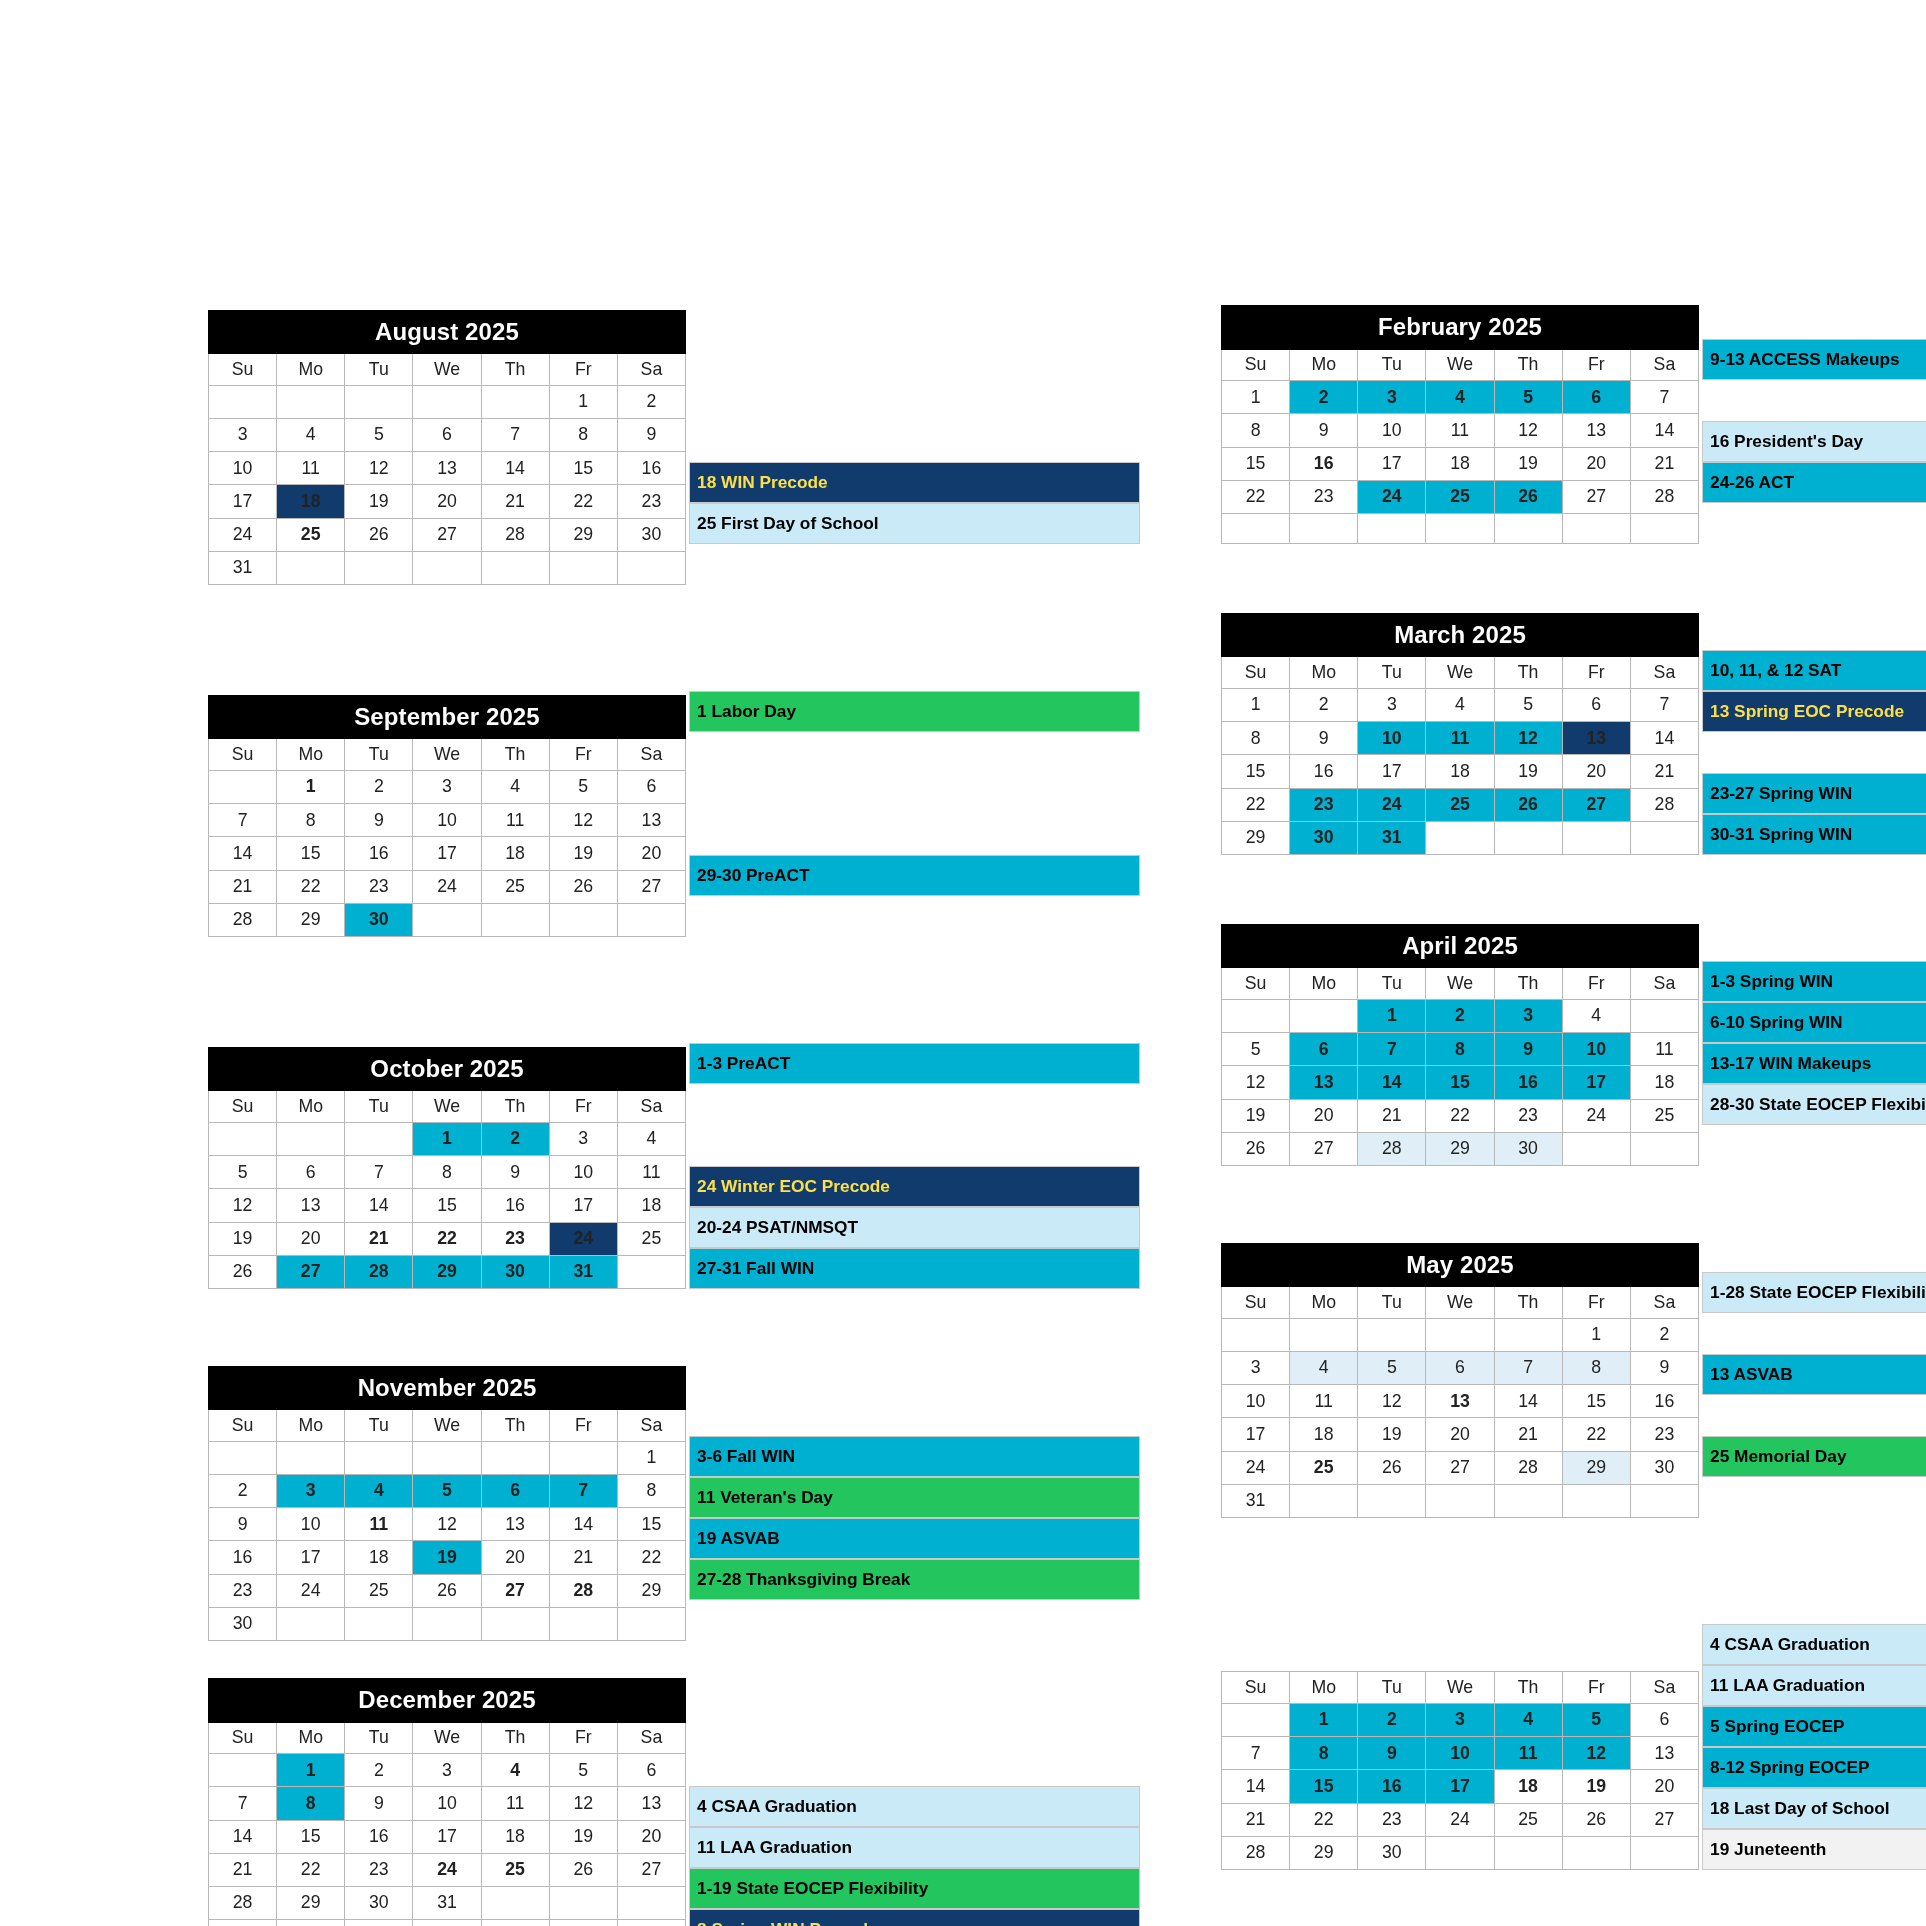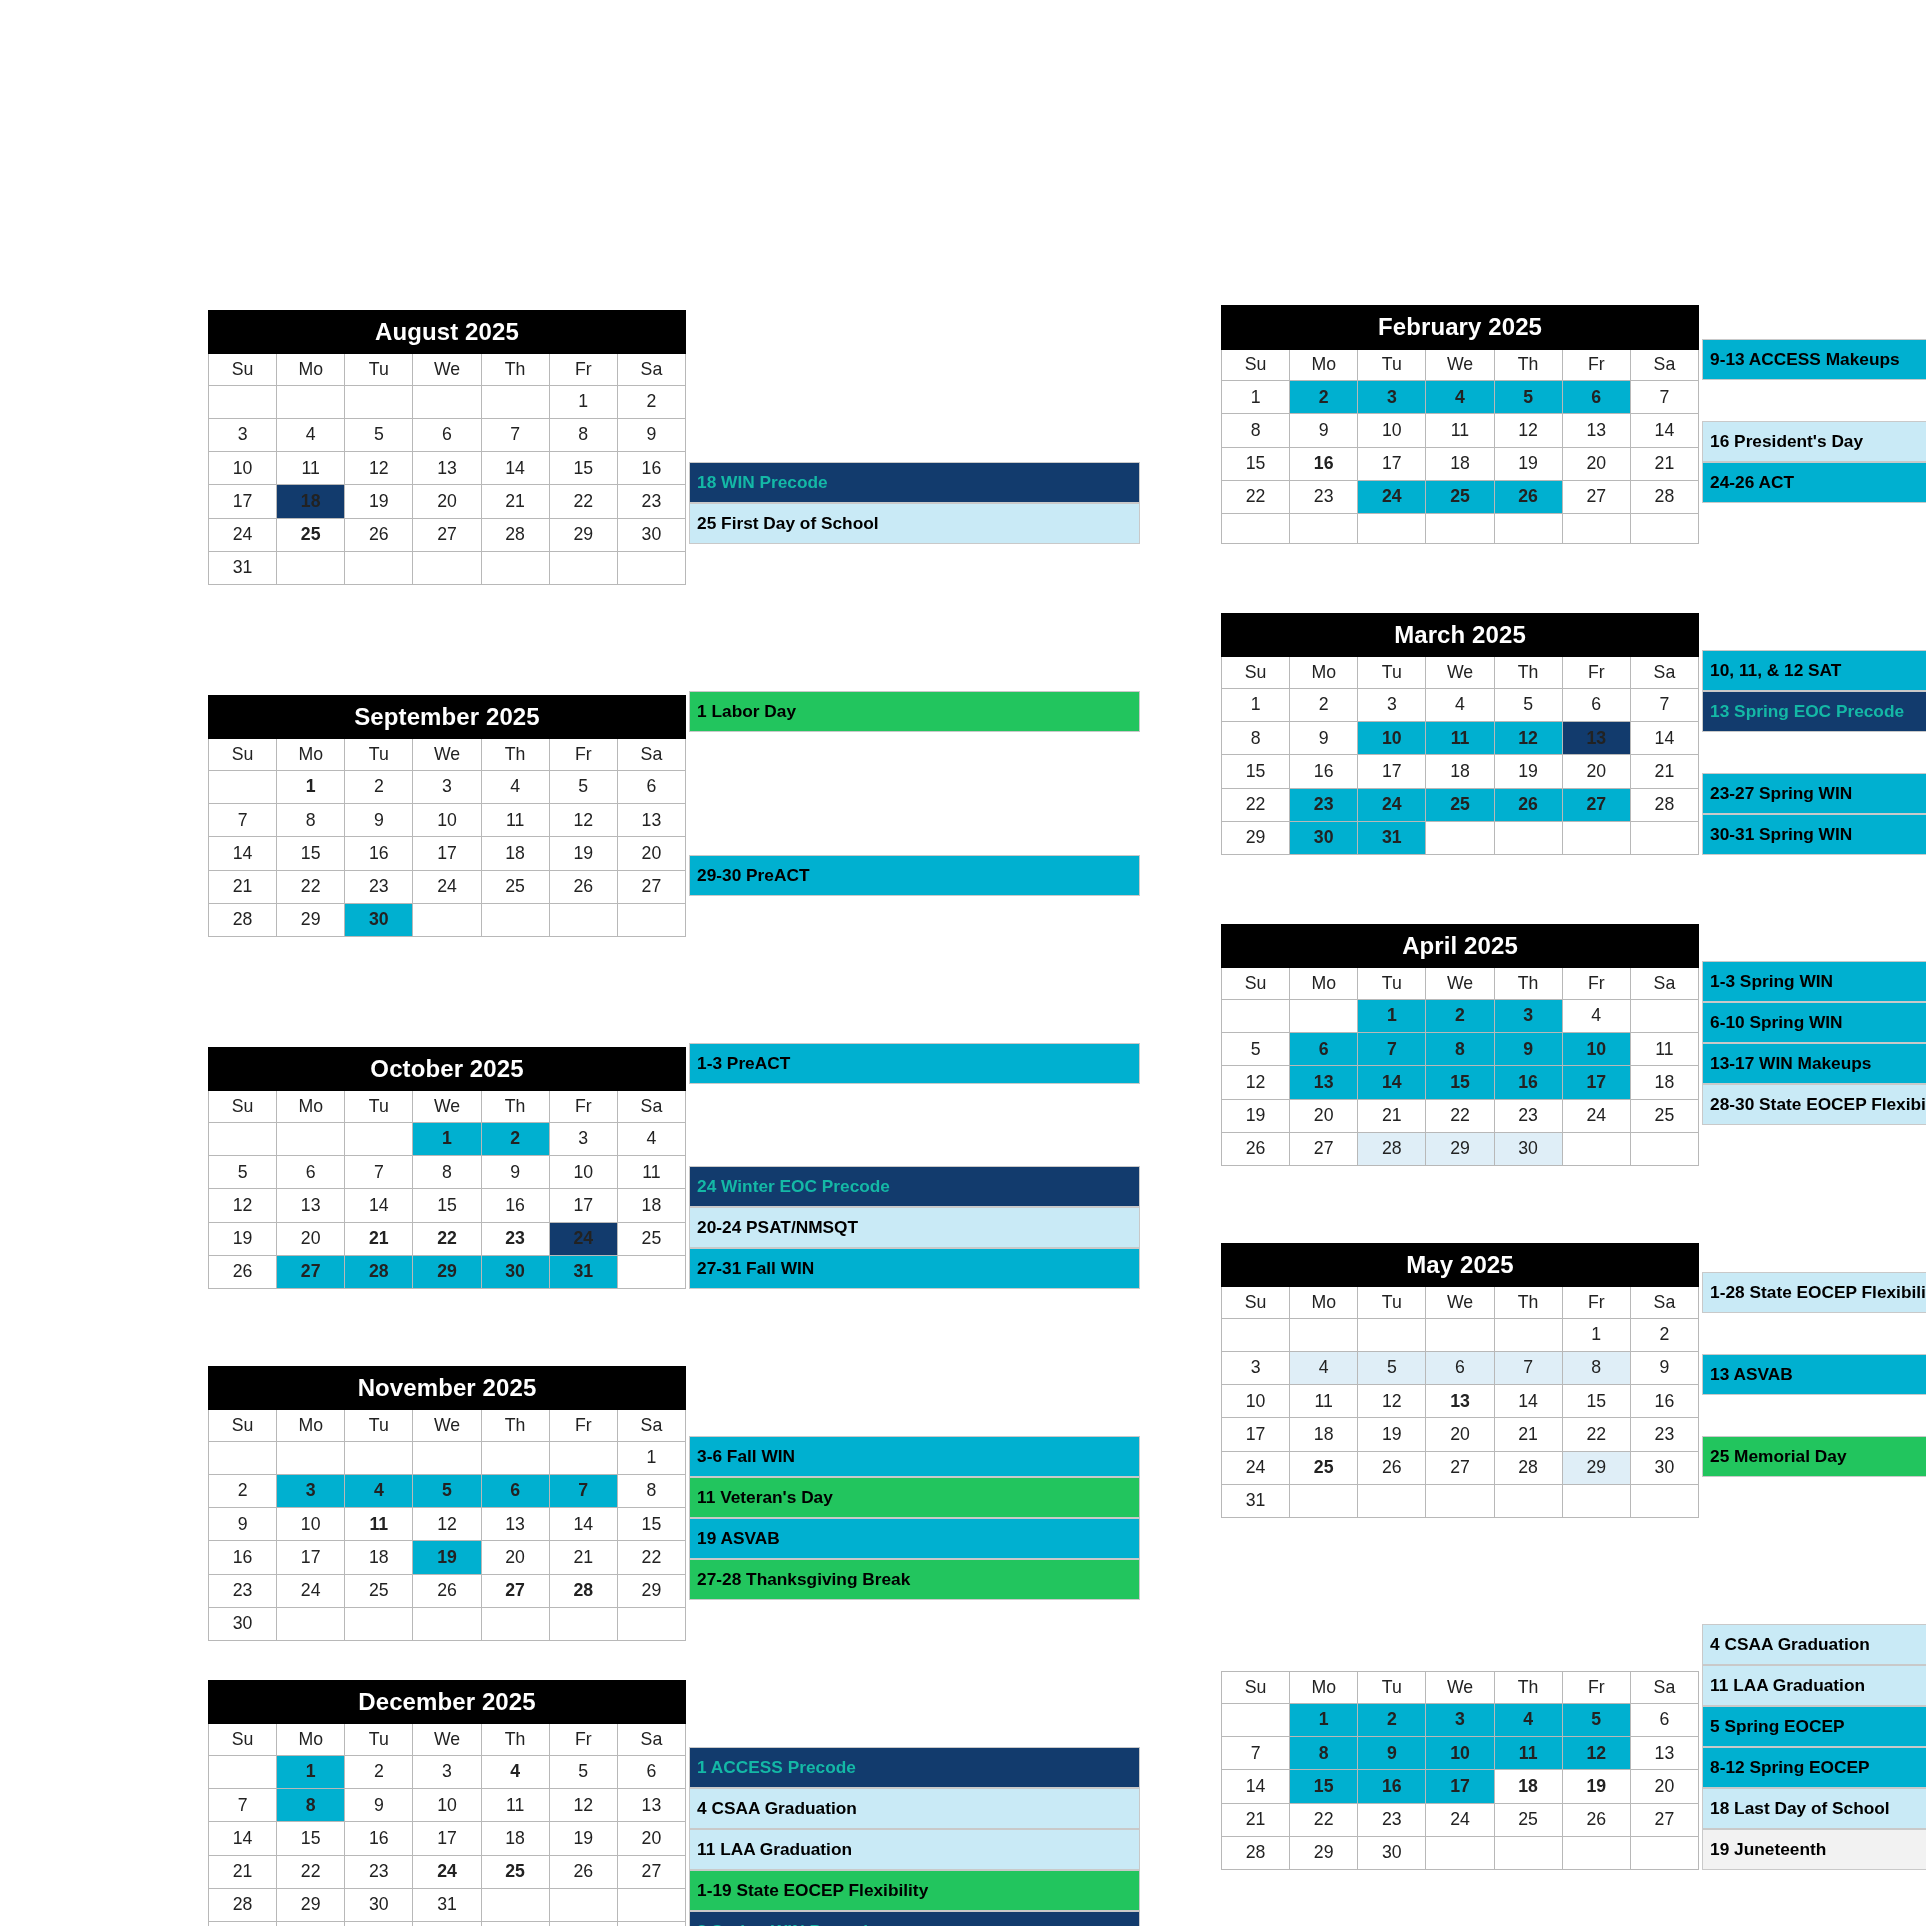--- a/index.html
+++ b/index.html
@@ -102,21 +102,21 @@
     padding: 6.2px 6.2px 7px 7px;
     border: 0.4px solid #c9c9c9;
     height: 41px;
     display: flex;
     align-items: center;
     white-space: nowrap;
     overflow: hidden;
   }
   .ev.blank { border-color: #d9d9d9; background: #ffffff; }
   .ev-cyan      { background: #00b0d0; color: #000000; }
-  .ev-navy      { background: #123b6d; color: #14b8a6; }
+  .ev-navy      { background: #123b6d; color: #fde047; }
   .ev-lightblue { background: #c9eaf6; color: #000000; }
   .ev-white     { background: #22c55e; color: #000000; }
   .ev-gray      { background: #f2f2f2; color: #000000; }
 </style>
 </head>
 <body>
 
 <div class="page">
   <div class="columns">
     <div class="col-left" id="col-left">
@@ -511,21 +511,20 @@
                   <td class="day empty"></td>
                   <td class="day empty"></td>
                   <td class="day empty"></td>
                   <td class="day empty"></td>
                   <td class="day empty"></td>
                 </tr>
               </tbody>
             </table>
             <div class="events">
               <div class="ev-spacer" style="height: 69px;"></div>
-              <div class="ev ev-navy">1 ACCESS Precode</div>
               <div class="ev ev-lightblue">4 CSAA Graduation</div>
               <div class="ev ev-lightblue">11 LAA Graduation</div>
               <div class="ev ev-white">1-19 State EOCEP Flexibility</div>
               <div class="ev ev-navy">8 Spring WIN Precode</div>
             </div>
           </div>
         </div>
       </div>
     <div class="col-right" id="col-right" style="top: 270px;">
         <div class="month-block">

